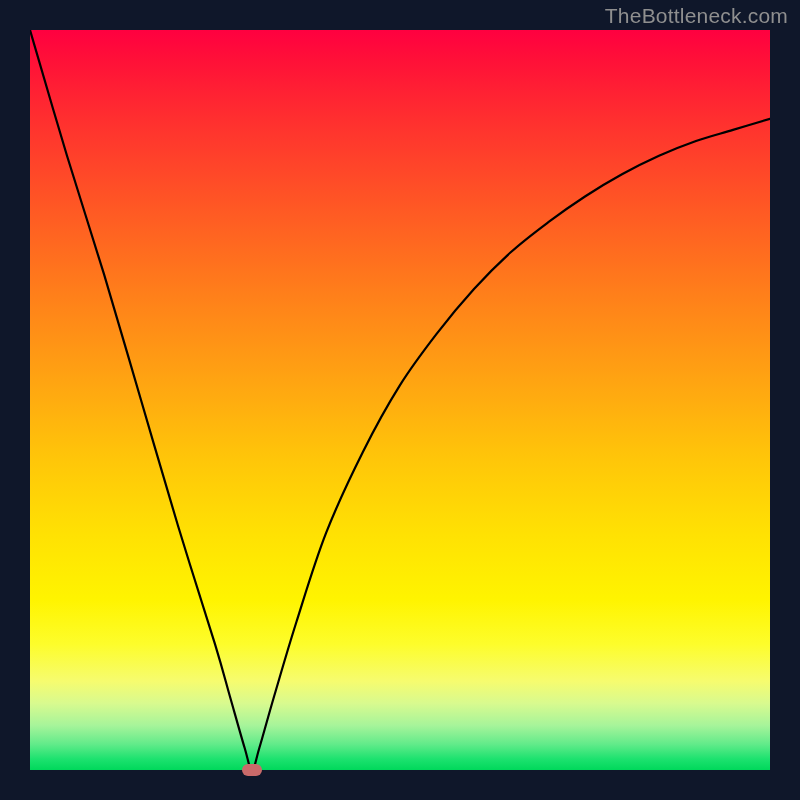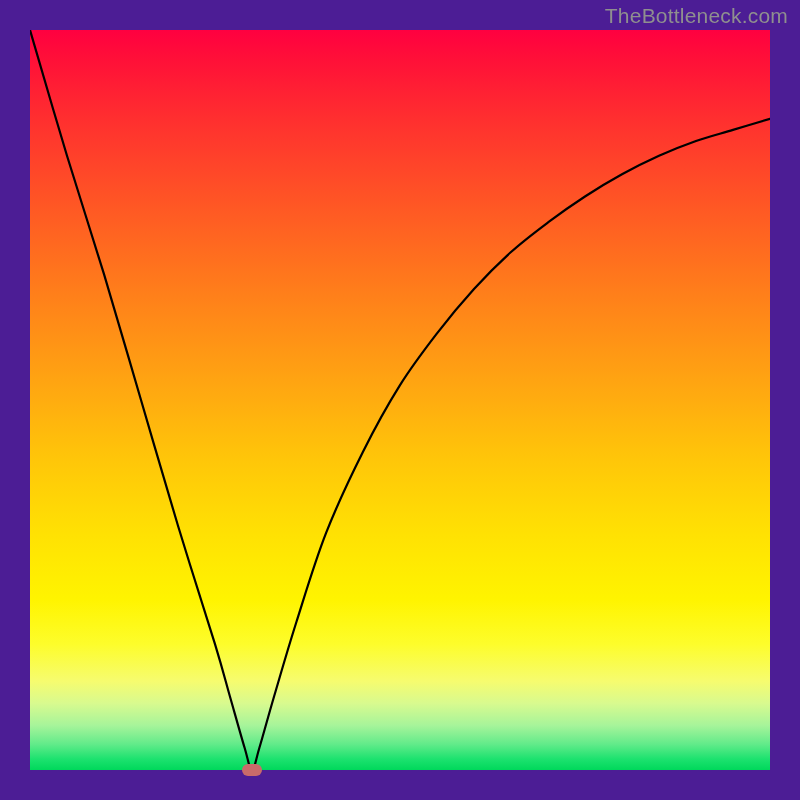--- a/index.html
+++ b/index.html
@@ -10,21 +10,21 @@
     background: #000;
     overflow: hidden;
     font-family: Arial, Helvetica, sans-serif;
   }
   .frame {
     position: absolute;
     top: 0;
     left: 0;
     width: 800px;
     height: 800px;
-    background: #4c1d95;
+    background: #0f172a;
   }
   .plot-area {
     position: absolute;
     top: 30px;
     left: 30px;
     width: 740px;
     height: 740px;
     background: linear-gradient(to bottom,
       #ff0040 0%,
       #ff1038 4%,

